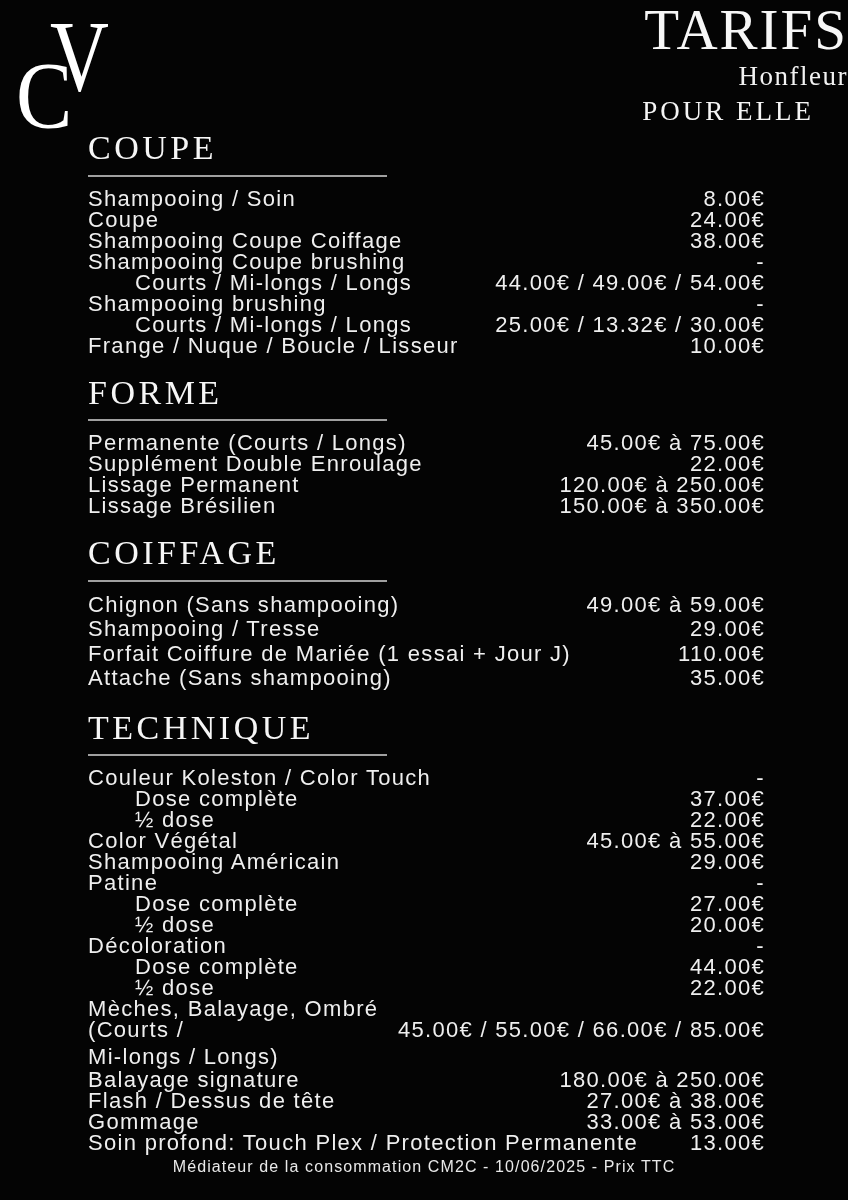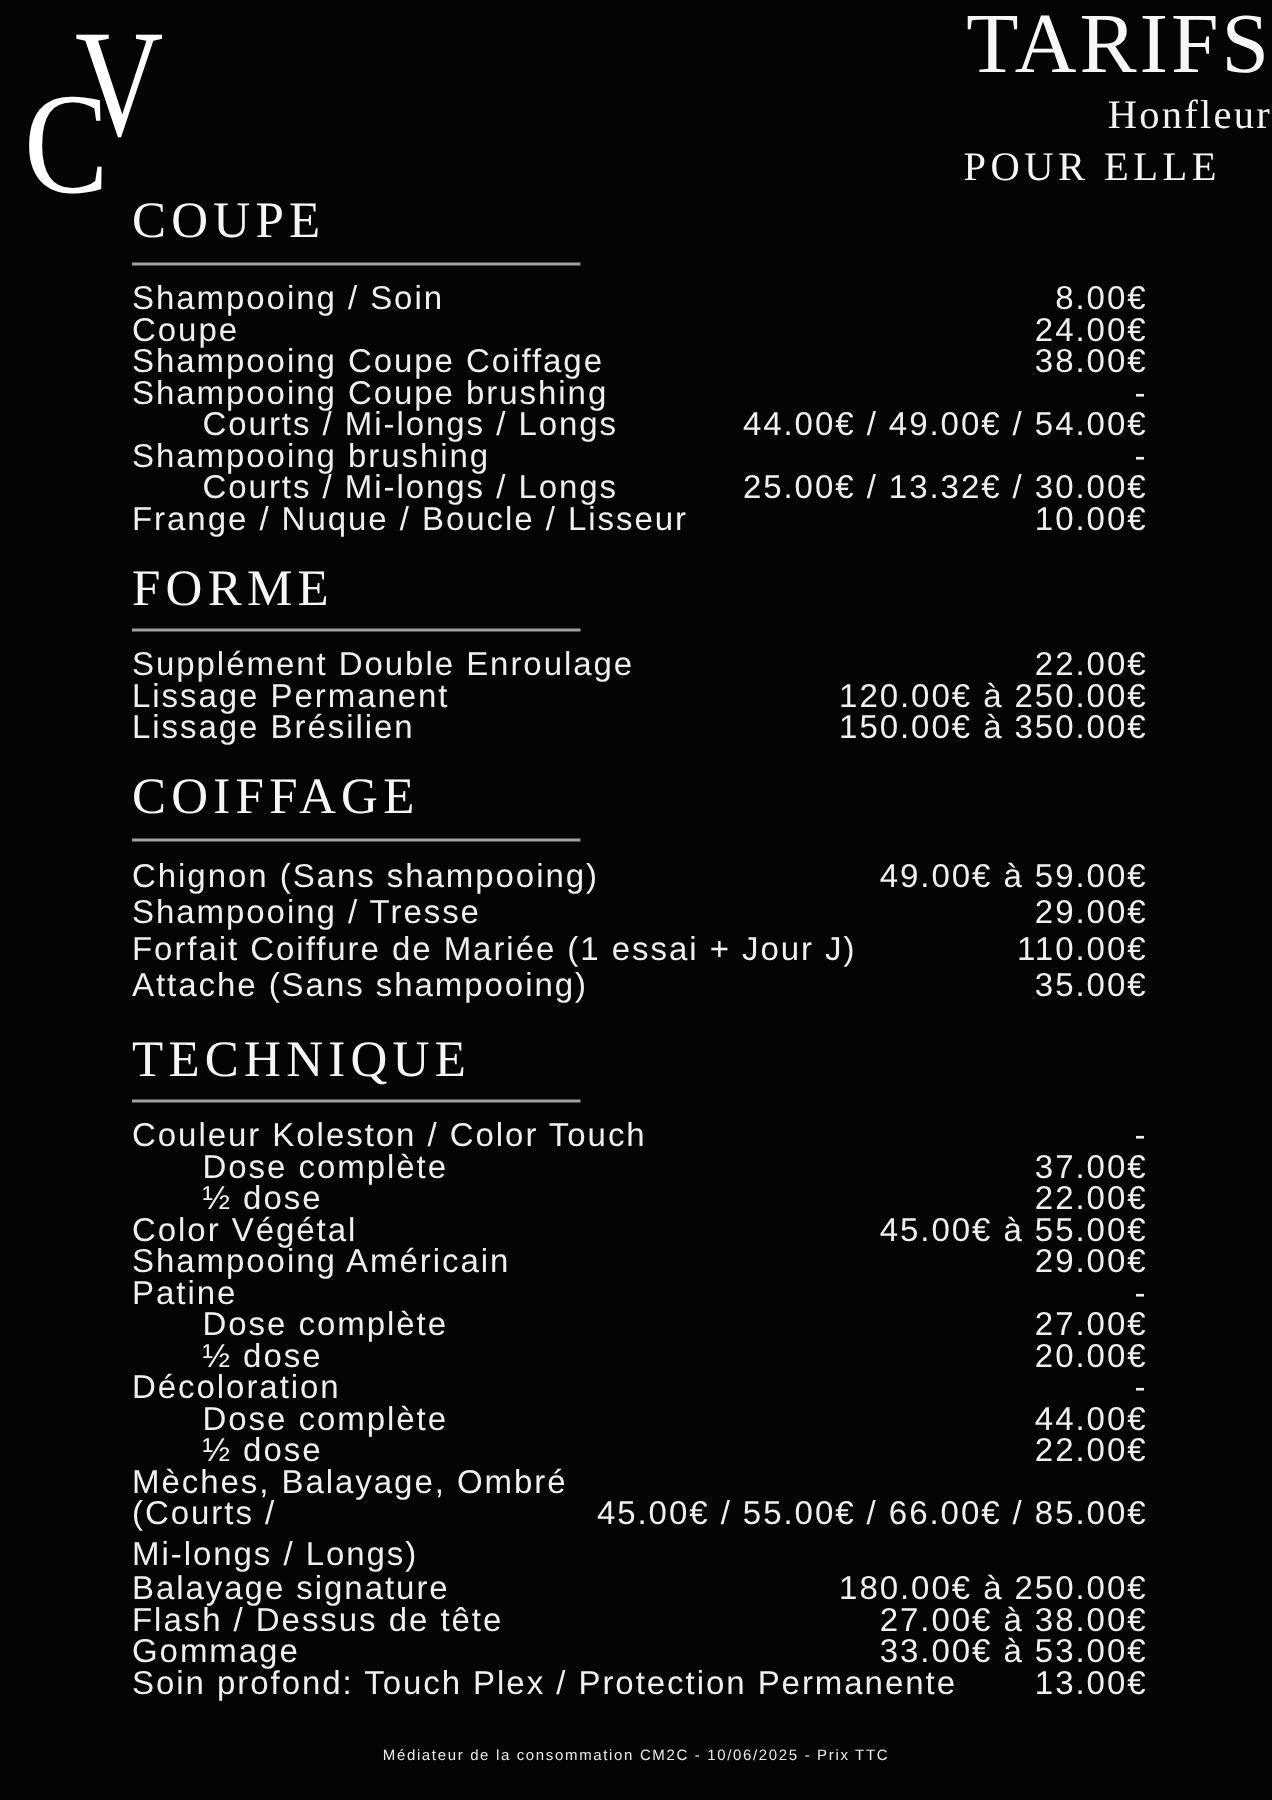--- a/index.html
+++ b/index.html
@@ -45,21 +45,21 @@
     display:flex; justify-content:space-between; align-items:flex-end;
     font-size:22px; letter-spacing:1.3px; line-height:21px; color:#efefef;
   }
   .section-coiffage .row { line-height:24.5px; }
   .row .label { text-align:left; }
   .row.indent .label { padding-left:47px; }
   .row .price { text-align:right; flex-shrink:0; padding-left:12px; }
   .row.cont { margin-top:6px; margin-bottom:2px; }
   .footer {
     position:absolute; left:0; right:0; bottom:24px; text-align:center;
-    font-size:10px; letter-spacing:1.1px; color:#e9e9e9;
+    font-size:16px; letter-spacing:1.1px; color:#e9e9e9;
   }
 </style>
 </head>
 <body style="background: rgb(4, 4, 4);">
 
 <div class="logo">
   <span class="v">V</span>
   <span class="c">C</span>
 </div>
 
@@ -105,20 +105,24 @@
         </div>
         <div class="row">
           <span class="label">Frange / Nuque / Boucle / Lisseur</span>
           <span class="price">10.00€</span>
         </div>
       </section>
       <section class="section section-forme">
         <h2>FORME</h2>
         <div class="divider"></div>
         <div class="row">
+          <span class="label">Permanente (Courts / Longs)</span>
+          <span class="price">45.00€ à 75.00€</span>
+        </div>
+        <div class="row">
           <span class="label">Supplément Double Enroulage</span>
           <span class="price">22.00€</span>
         </div>
         <div class="row">
           <span class="label">Lissage Permanent</span>
           <span class="price">120.00€ à 250.00€</span>
         </div>
         <div class="row">
           <span class="label">Lissage Brésilien</span>
           <span class="price">150.00€ à 350.00€</span>

